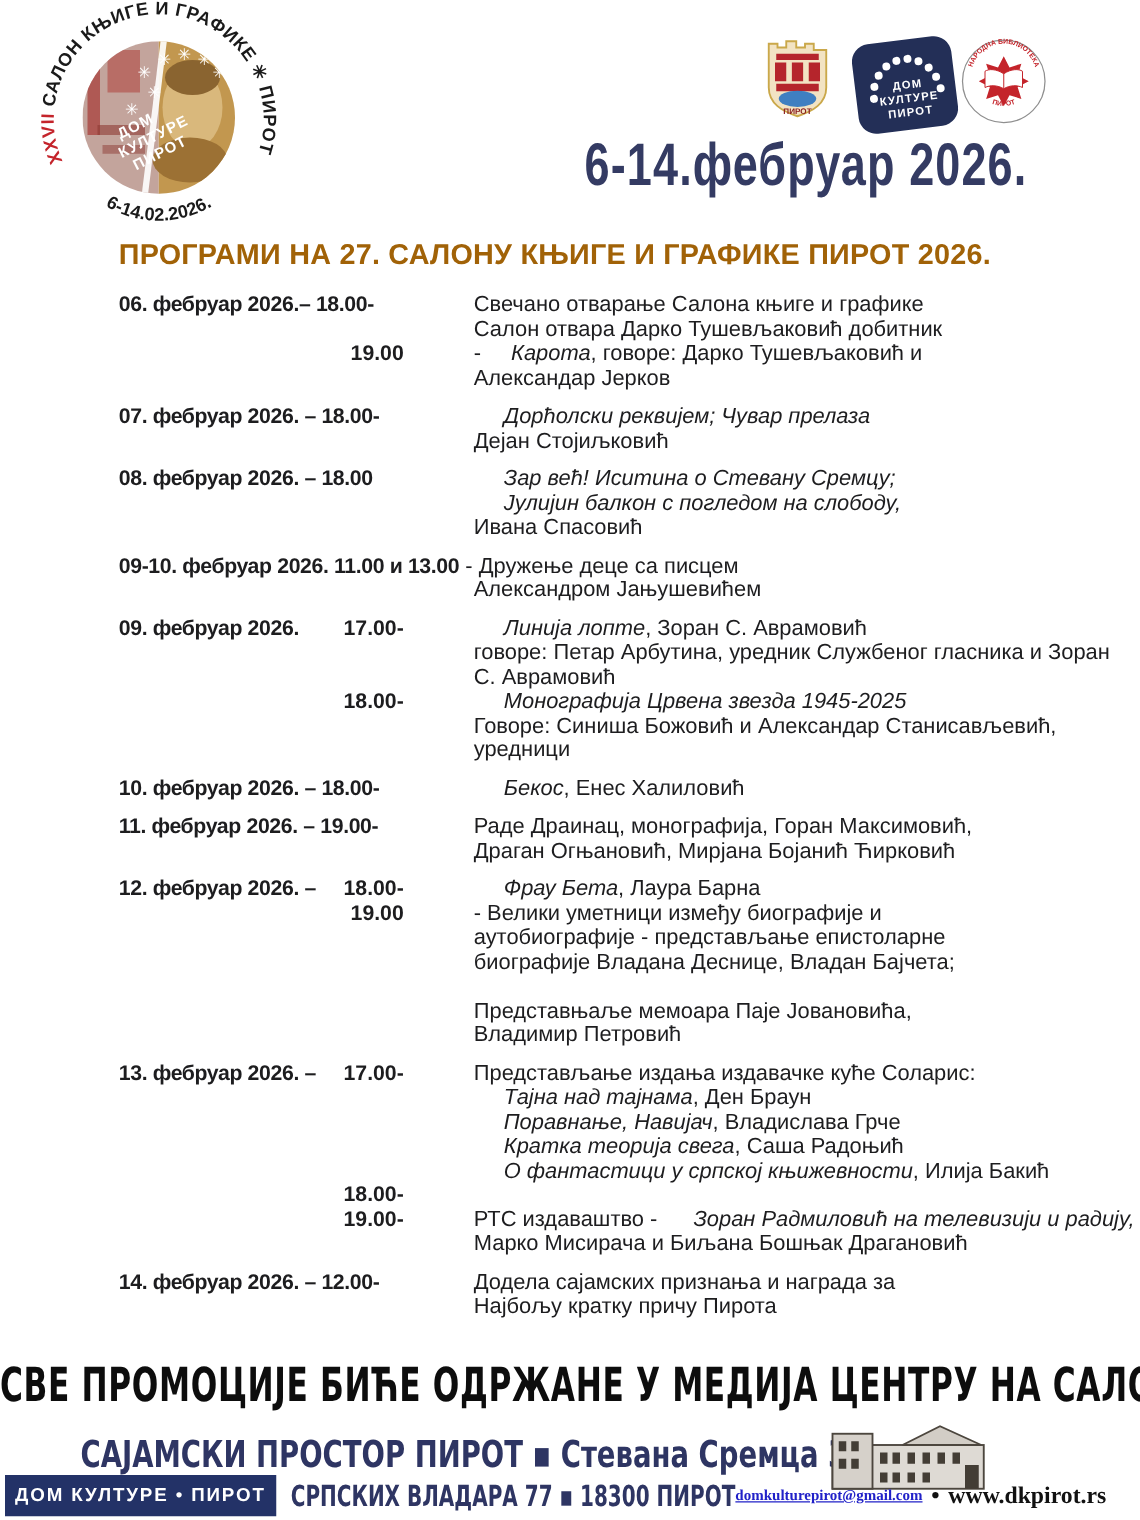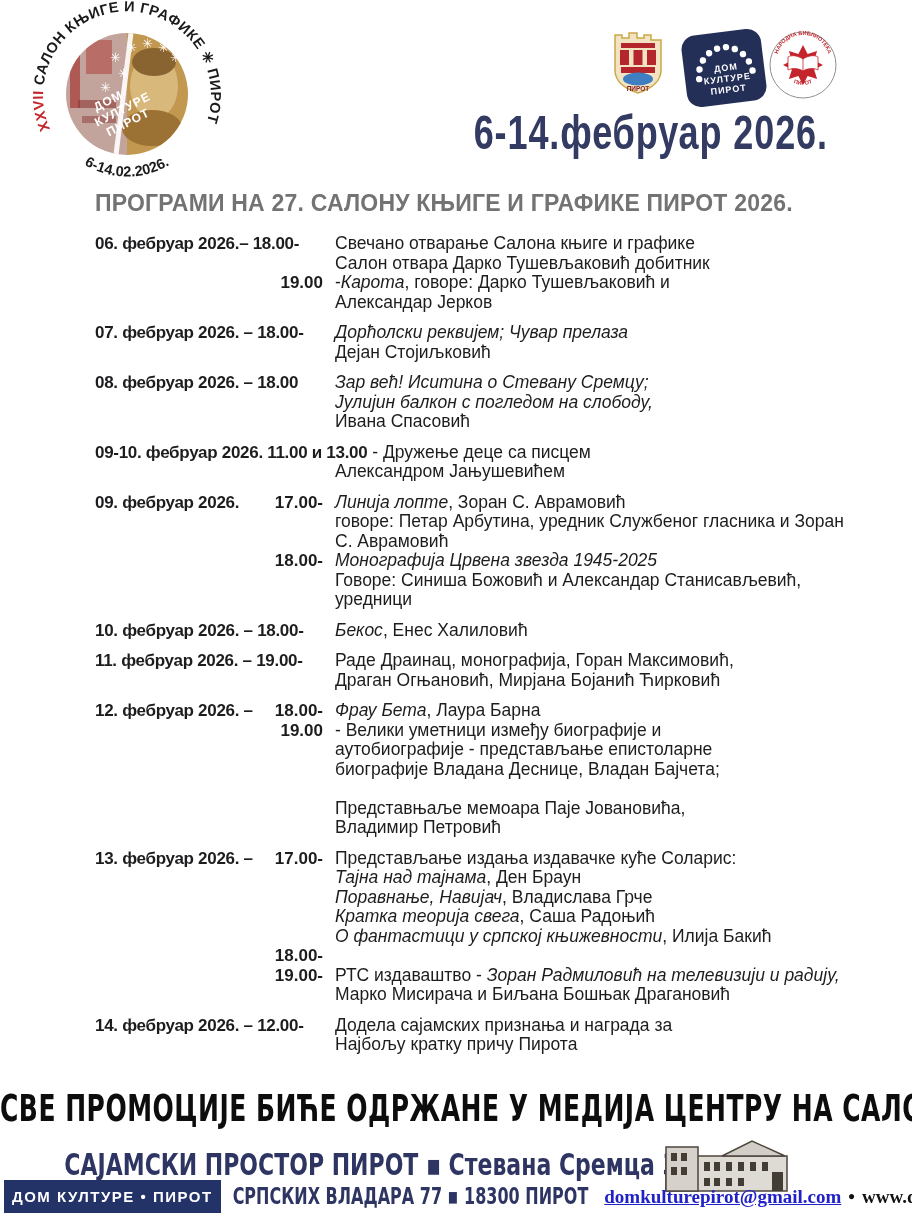--- a/index.html
+++ b/index.html
@@ -8,36 +8,36 @@
 
   
   .stamp{position:absolute;left:20px;top:0px;}
 
   
   .coat{position:absolute;left:612px;top:30px;}
   .dklogo{position:absolute;left:674px;top:24px;}
   .liblogo{position:absolute;left:768px;top:30px;}
 
   
-  .datebanner{position:absolute;left:424px;top:106px;width:424px;text-align:right;white-space:nowrap;}
+  .datebanner{position:absolute;left:448px;top:106px;width:424px;text-align:left;white-space:nowrap;}
   .datebanner span{display:inline-block;font-weight:bold;font-size:40px;letter-spacing:1px;
         color:#343b63;transform:scaleY(1.2) scaleX(0.9);transform-origin:center top;}
 
   
   .main{position:absolute;left:95px;top:190px;width:790px;}
-  .title{font-size:23px;font-weight:bold;margin:0 0 17px 0;letter-spacing:0.2px;color:#737373;}
+  .title{font-size:23px;font-weight:bold;margin:0 0 17px 0;letter-spacing:0.2px;color:#a16207;}
   .program{font-size:17.5px;line-height:19.5px;}
   .entry{margin-bottom:11px;}
-  .line{display:grid;grid-template-columns:240px 1fr;}
+  .line{display:grid;grid-template-columns:240px 1fr;gap:44px;}
   .line.full{display:block;}
   .left{display:flex;}
   .date{font-weight:bold;white-space:nowrap;font-size:17px;letter-spacing:-0.3px;}
   .time{font-weight:bold;margin-left:auto;padding-right:12px;white-space:nowrap;font-size:17px;}
   .desc{white-space:nowrap;}
-  .it{font-style:italic;}
+  .it{font-style:italic;margin-left:24px;}
   .bd{font-weight:bold;font-size:17px;letter-spacing:-0.3px;}
 
   
   .banner{position:absolute;left:0;top:1086px;width:912px;text-align:center;white-space:nowrap;}
   .banner span{display:inline-block;font-weight:bold;font-size:25px;letter-spacing:0.5px;
         color:#0d0d0d;transform:scaleY(1.5);transform-origin:center top;
         font-family:"DejaVu Sans",sans-serif;}
 
   
   .fairline{position:absolute;left:60px;top:1148px;width:660px;text-align:center;white-space:nowrap;}
@@ -45,22 +45,22 @@
         transform:scaleY(1.35);transform-origin:center top;font-family:"DejaVu Sans",sans-serif;}
   .building{position:absolute;left:664px;top:1136px;}
 
   
   .botline{position:absolute;left:4px;top:1180px;width:904px;display:flex;align-items:center;}
   .dkbox{background:#233267;color:#fff;font-weight:bold;font-size:15px;letter-spacing:1.5px;
         padding:8px 8px;white-space:nowrap;}
   .addr{margin-left:12px;white-space:nowrap;}
   .addr span{display:inline-block;font-weight:bold;font-size:16px;color:#2e3563;
         transform:scaleY(1.45);transform-origin:left center;font-family:"DejaVu Sans",sans-serif;}
-  .email{font-family:"Liberation Serif",serif;font-weight:bold;font-size:19px;color:#2121c8;
-        margin-left:16px;text-decoration:underline;white-space:nowrap;}
+  .email{font-family:"Liberation Serif",serif;font-weight:bold;font-size:12px;color:#2121c8;
+        text-decoration:underline;white-space:nowrap;}
   .sep{font-family:"Liberation Serif",serif;font-weight:bold;font-size:19px;color:#111;margin-left:7px;}
   .site{font-family:"Liberation Serif",serif;font-weight:bold;font-size:19px;color:#111;
         margin-left:7px;white-space:nowrap;}
 </style>
 </head>
 <body>
 
 <div class="page">
 
   <svg class="stamp" width="215" height="192" viewBox="0 0 215 192">

